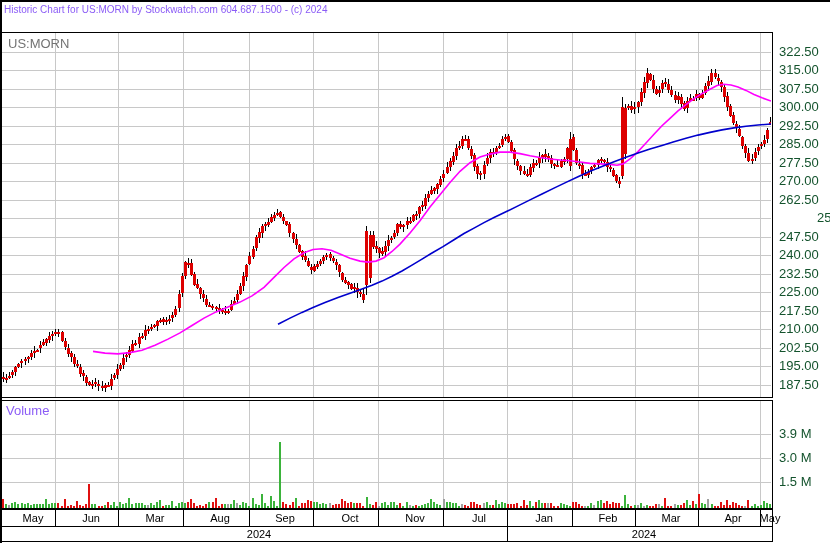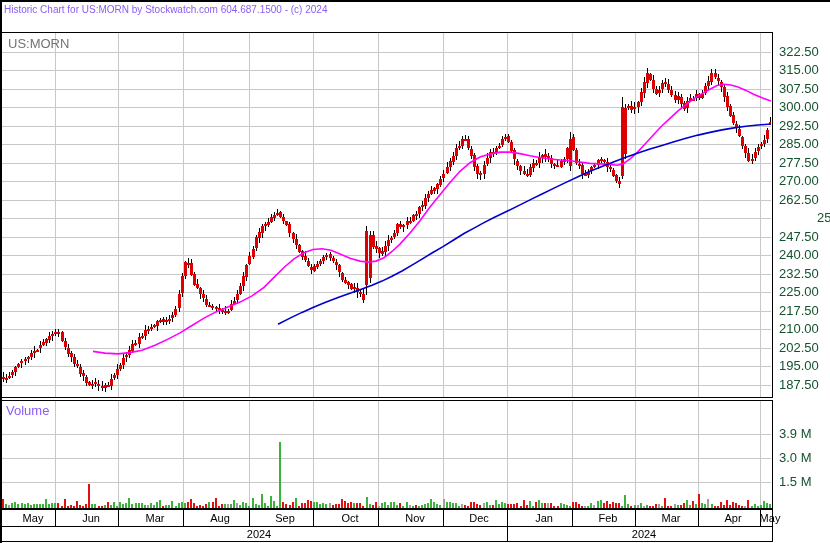--- a/index.html
+++ b/index.html
@@ -879,21 +879,21 @@
       <div class="axis-label" style="left: 779px; top: 427px;">3.9 M</div>
       <div class="axis-label" style="left: 779px; top: 451px;">3.0 M</div>
       <div class="axis-label" style="left: 779px; top: 475px;">1.5 M</div>
       <div class="month-label" style="left: 29px; top: 511px;">May</div>
       <div class="month-label" style="left: 87px; top: 511px;">Jun</div>
       <div class="month-label" style="left: 151px; top: 511px;">Mar</div>
       <div class="month-label" style="left: 216px; top: 511px;">Aug</div>
       <div class="month-label" style="left: 281px; top: 511px;">Sep</div>
       <div class="month-label" style="left: 346px; top: 511px;">Oct</div>
       <div class="month-label" style="left: 411px; top: 511px;">Nov</div>
-      <div class="month-label" style="left: 475px; top: 511px;">Dec</div>
+      <div class="month-label" style="left: 475px; top: 511px;">Jul</div>
       <div class="month-label" style="left: 540px; top: 511px;">Jan</div>
       <div class="month-label" style="left: 604px; top: 511px;">Feb</div>
       <div class="month-label" style="left: 667px; top: 511px;">Mar</div>
       <div class="month-label" style="left: 729px; top: 511px;">Apr</div>
       <div class="month-label" style="left: 766px; top: 511px;">May</div>
       <div class="year-label" style="left: 255px; top: 527px;">2024</div>
       <div class="year-label" style="left: 640px; top: 527px;">2024</div>
       <div class="strip-divider" style="left: 55px; top: 509px; height: 17px;"></div>
       <div class="strip-divider" style="left: 118px; top: 509px; height: 17px;"></div>
       <div class="strip-divider" style="left: 183px; top: 509px; height: 17px;"></div>

